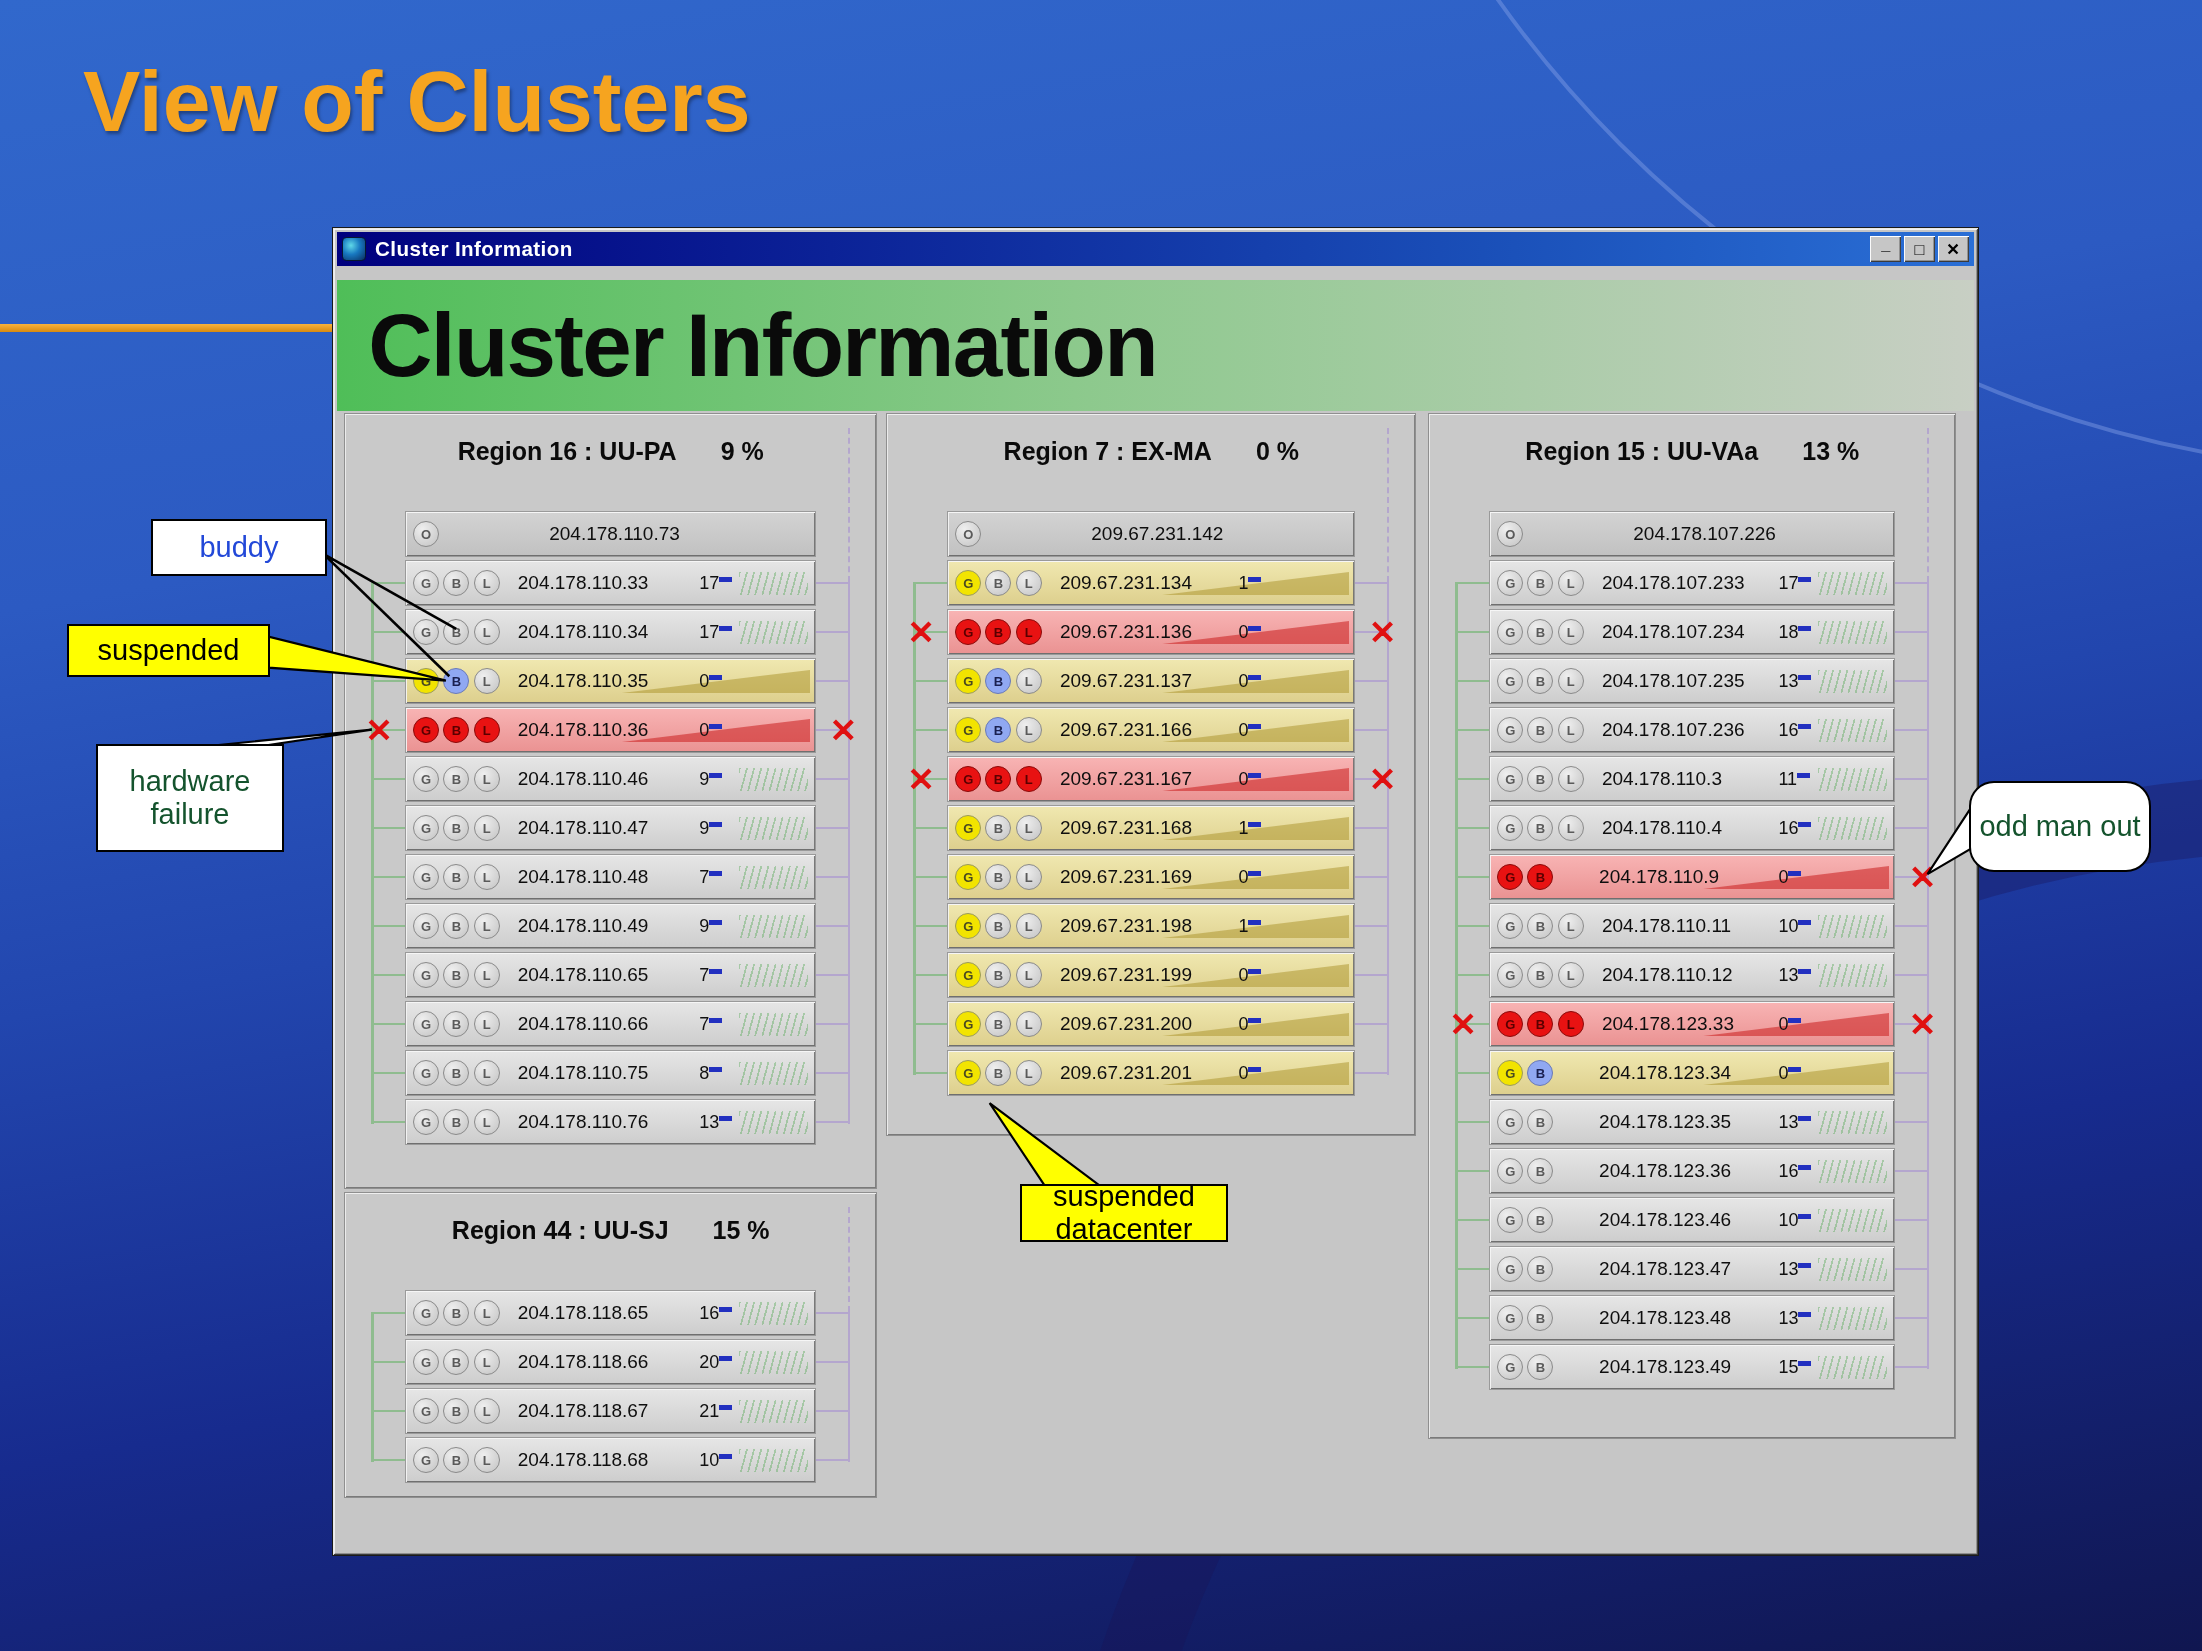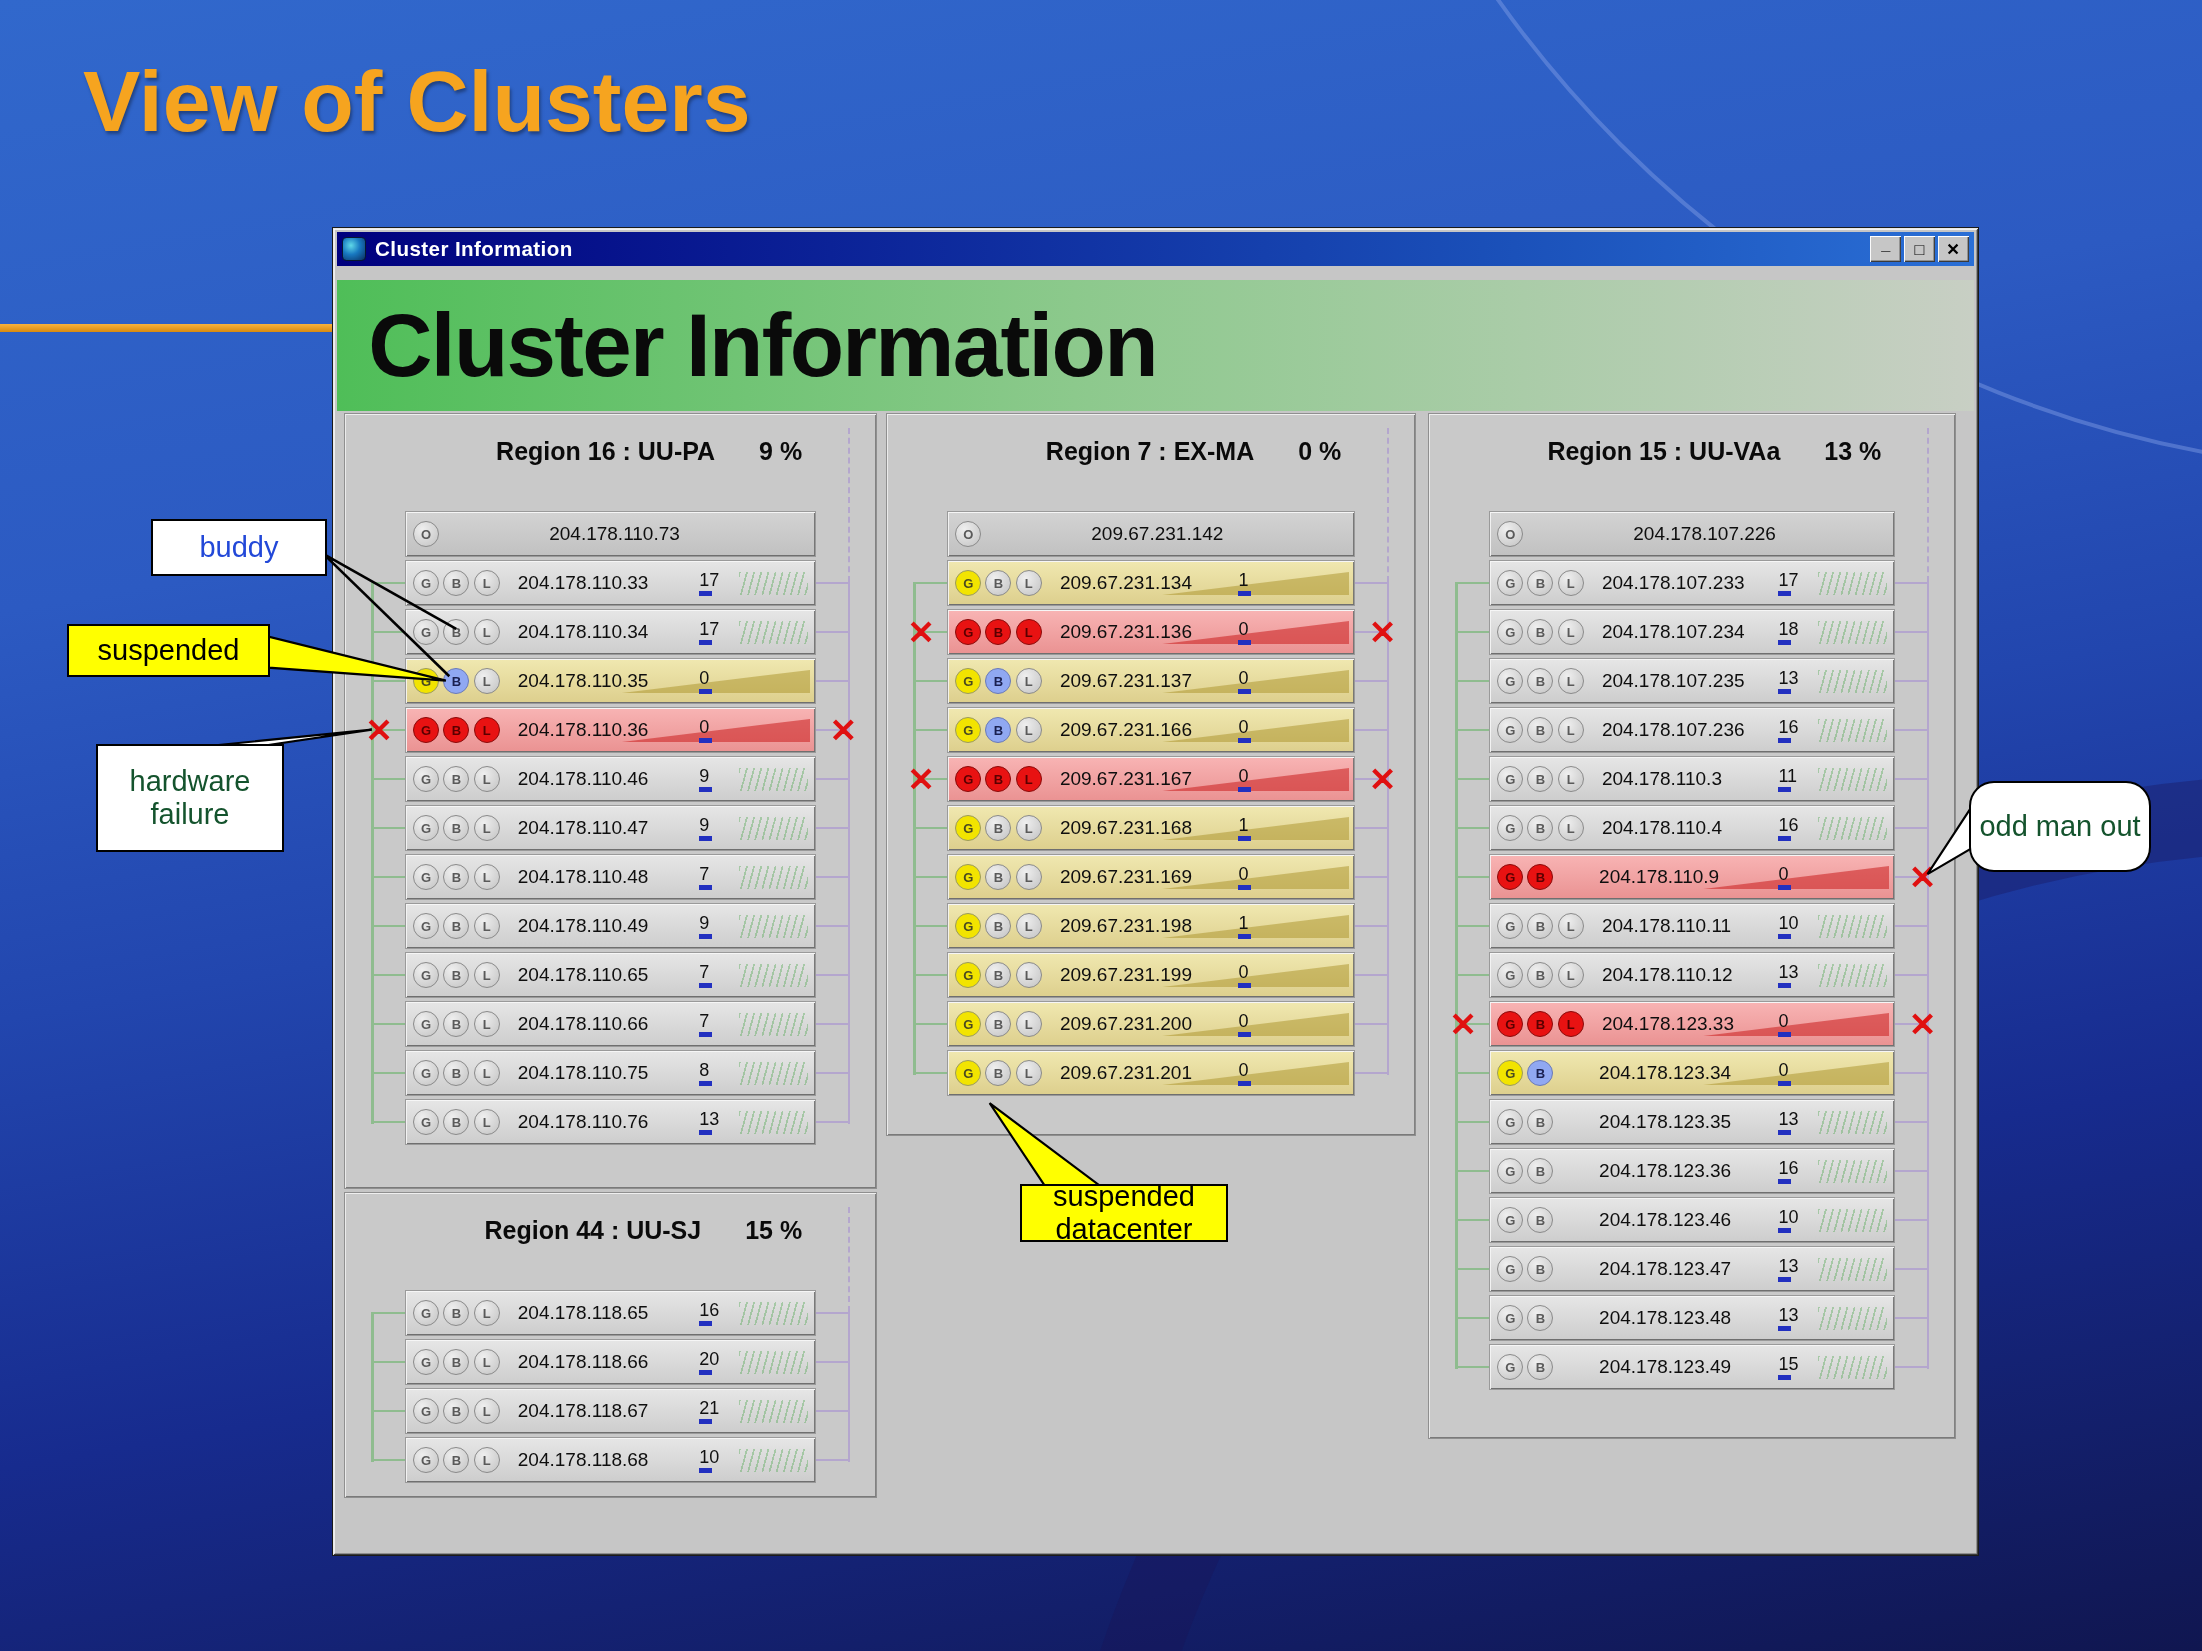--- a/index.html
+++ b/index.html
@@ -47,21 +47,21 @@
     padding-left:31px; letter-spacing:-1.7px; }
 
   
   .panel { position:absolute; background:#c9c9c9; border:0.9px solid #8f8f8f;
     box-shadow: inset 0.9px 0.9px 0 #efefef, inset -0.9px -0.9px 0 #7a7a7a; }
   #panel-0 { left:6.9px;    top:181px;  width:533px; height:776px; }
   #panel-1 { left:549px;  top:181px;  width:530px; height:723px; }
   #panel-2 { left:1091px; top:181px;  width:528px; height:1026px; }
   #panel-3 { left:6.9px;    top:960px; width:533px; height:306px; }
 
-  .region-head { display:flex; justify-content:flex-end; align-items:baseline;
+  .region-head { display:flex; justify-content:center; align-items:baseline;
     padding:22.4px 74px 0 74px; height:74px;gap:44px; }
   .region-title { font-size:25px; font-weight:bold; color:#0a0a0a; }
   .region-percent { font-size:25px; font-weight:bold; color:#0a0a0a; }
 
   .rows { position:relative; margin:21.5px 60px 0 60px; }
 
   .row-line { position:relative; height:49px; padding:1.7px 0; }
   .row-line.is-data::before { content:""; position:absolute; left:-34px; top:23px;
     width:34px; height:2.6px; background:#8fbc8f; }
   .row-line.is-data::after { content:""; position:absolute; right:-34px; top:23px;
@@ -85,21 +85,21 @@
     display:flex; align-items:center; justify-content:center;
     font-size:13px; font-weight:bold; }
   .icon.c-n { background:radial-gradient(circle at 35% 30%, #efefef, #c2c2c2); color:#5a5a5a; border:1.7px solid #8a8a8a; }
   .icon.c-y { background:#f2e400; color:#4a4a20; border:1.7px solid #9a9a60; }
   .icon.c-b { background:#90a8f2; color:#1a2050; border:1.7px solid #6a7ab8; }
   .icon.c-r { background:#e81212; color:#5a0000; border:1.7px solid #8a0a0a; }
 
   .ip { flex:1; font-size:19px; color:#0e0e0e; padding-left:13.8px; white-space:nowrap; }
   .st-header .ip { flex:1; padding-left:48px; }
 
-  .cnt { flex:0 0 40px; display:flex; flex-direction:column; align-items:flex-start; z-index:3; }
+  .cnt { flex:0 0 40px; display:flex; flex-direction:row; align-items:flex-start; z-index:3; }
   .cnt-n { font-size:18px; color:#101010; line-height:1; }
   .cnt-b { width:13px; height:5.2px; background:#2230c0; margin-top:2.6px; }
 
   .spark { flex:0 0 69px; height:22.4px; margin-right:6.9px; opacity:.85;
     background:repeating-linear-gradient(105deg, rgba(90,170,90,.5) 0 1.7px, transparent 1.7px 6.9px); }
   .st-failed .spark, .st-suspended .spark { visibility:hidden; }
 
   .wedge { position:absolute; right:5.2px; top:6px; bottom:6px; width:46%; z-index:1;
     clip-path:polygon(0 86%, 100% 14%, 100% 86%); }
   .st-failed .wedge { background:rgba(205,40,40,.6); }

